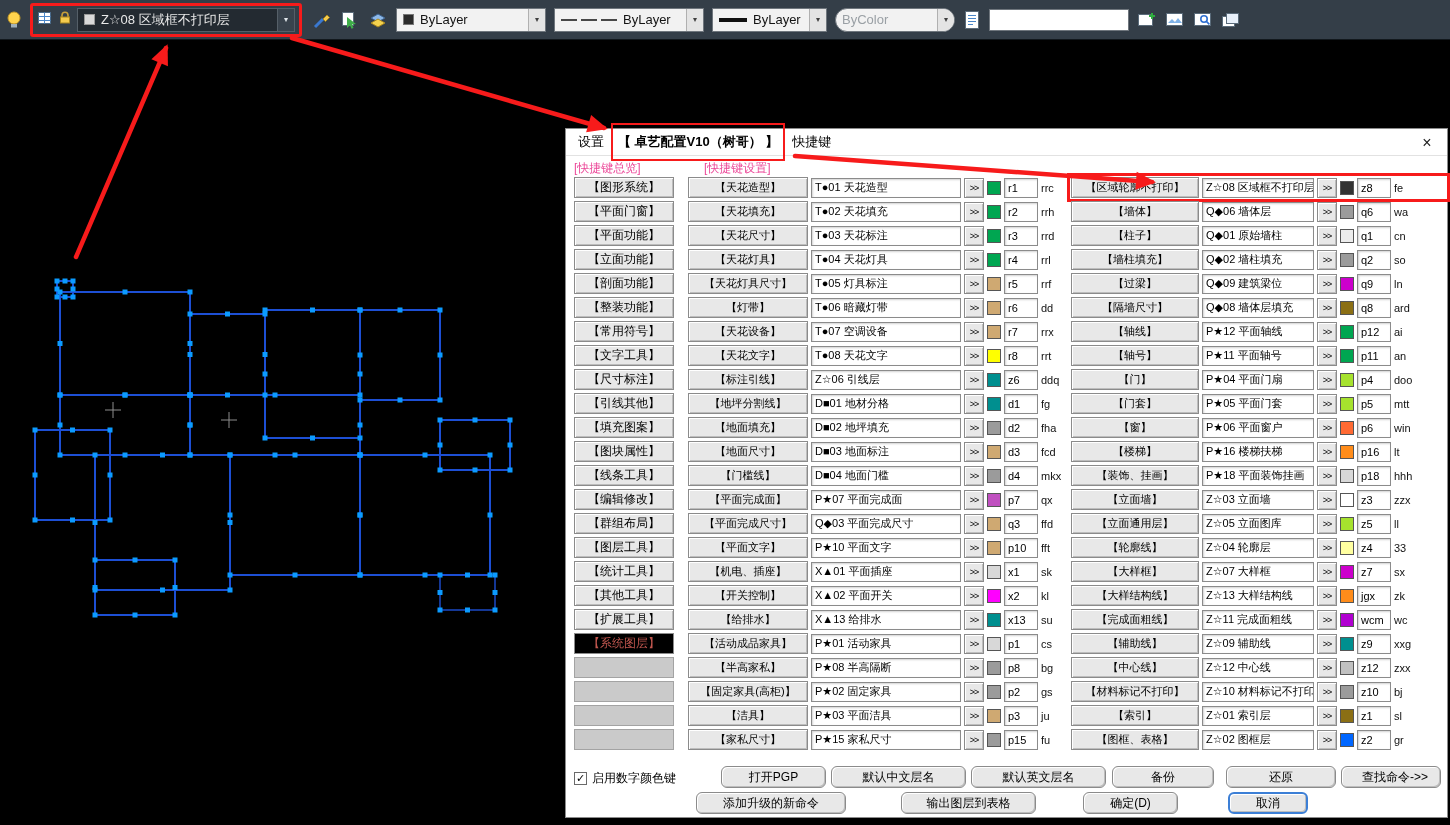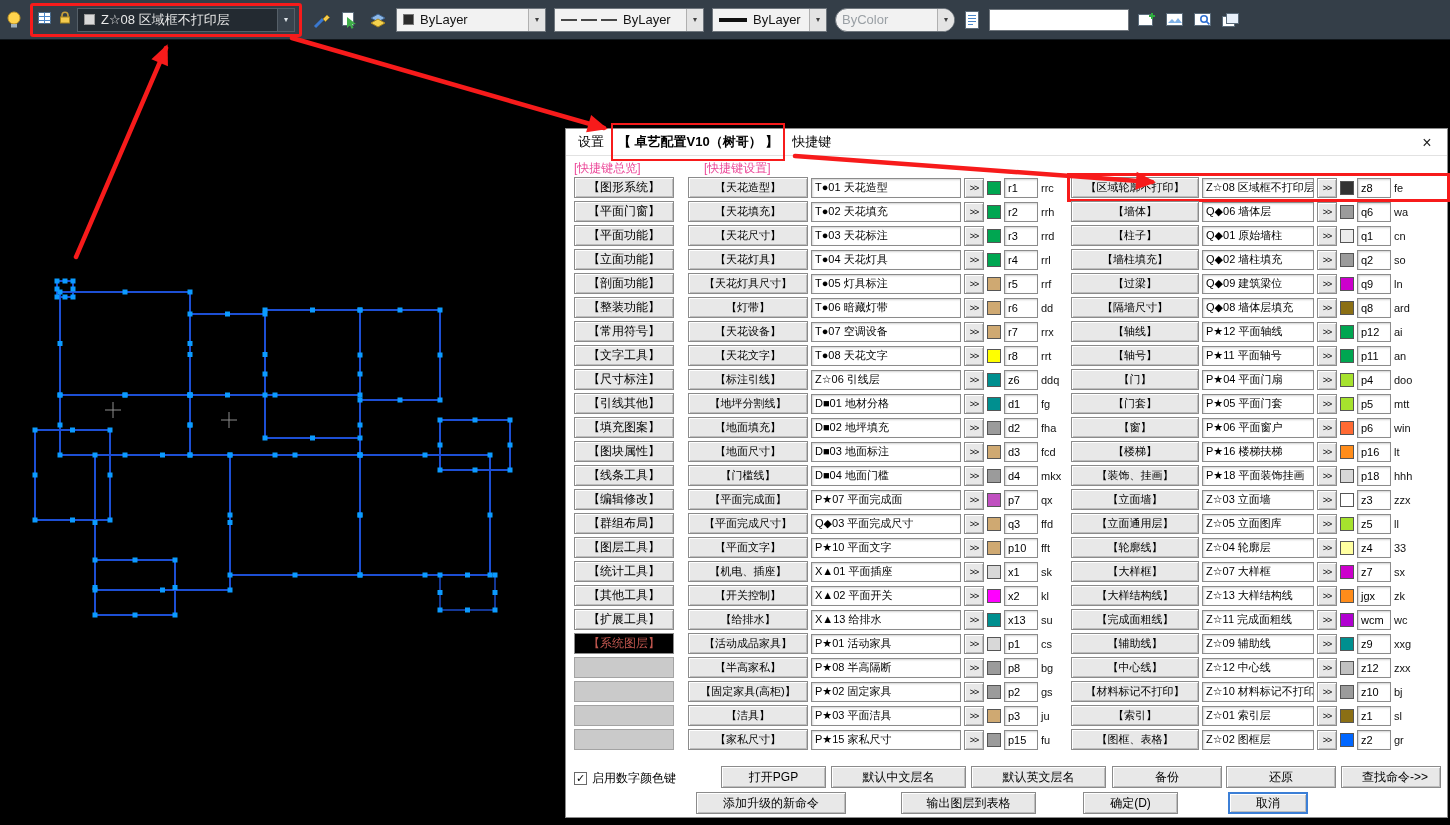--- a/index.html
+++ b/index.html
@@ -71,25 +71,25 @@
   #mid-col .layer-field{width:150px;flex:none;}
   #right-col .layer-field{width:112px;flex:none;}
   .gg-btn{width:20px;height:20px;font-size:9px;letter-spacing:-1px;flex:none;}
   .swatch{width:14px;height:14px;border:1px solid #555;flex:none;display:inline-block;}
   .code-field{width:34px;flex:none;}
   .suffix{font-size:11px;color:#111;}
 
   .footer-cb{position:absolute;left:8px;top:641px;display:flex;align-items:center;font-size:12px;}
   .cb-box{width:13px;height:13px;border:1px solid #6a6a6a;background:#fff;display:flex;
           align-items:center;justify-content:center;font-size:11px;margin-right:5px;}
-  .dlg-btn{position:absolute;height:22px;font-size:12px;white-space:nowrap;overflow:hidden;}
+  .dlg-btn{position:absolute;height:22px;font-size:12px;white-space:nowrap;overflow:hidden;border-radius:6px;}
   #btn-pgp{left:155px;top:637px;width:105px;}
   #btn-cn{left:265px;top:637px;width:135px;}
   #btn-en{left:405px;top:637px;width:135px;}
-  #btn-backup{left:546px;top:637px;width:110px;}
+  #btn-backup{left:546px;top:637px;width:102px;}
   #btn-restore{left:660px;top:637px;width:110px;}
   #btn-find{left:775px;top:637px;width:100px;padding-left:8px;}
   #btn-add{left:130px;top:663px;width:150px;}
   #btn-export{left:335px;top:663px;width:135px;}
   #btn-ok{left:517px;top:663px;width:95px;}
   #btn-cancel{left:662px;top:663px;width:80px;border:2px solid #3c7fd6;font-family:Liberation Mono, monospace;}
 </style>
 </head>
 <body>
 

